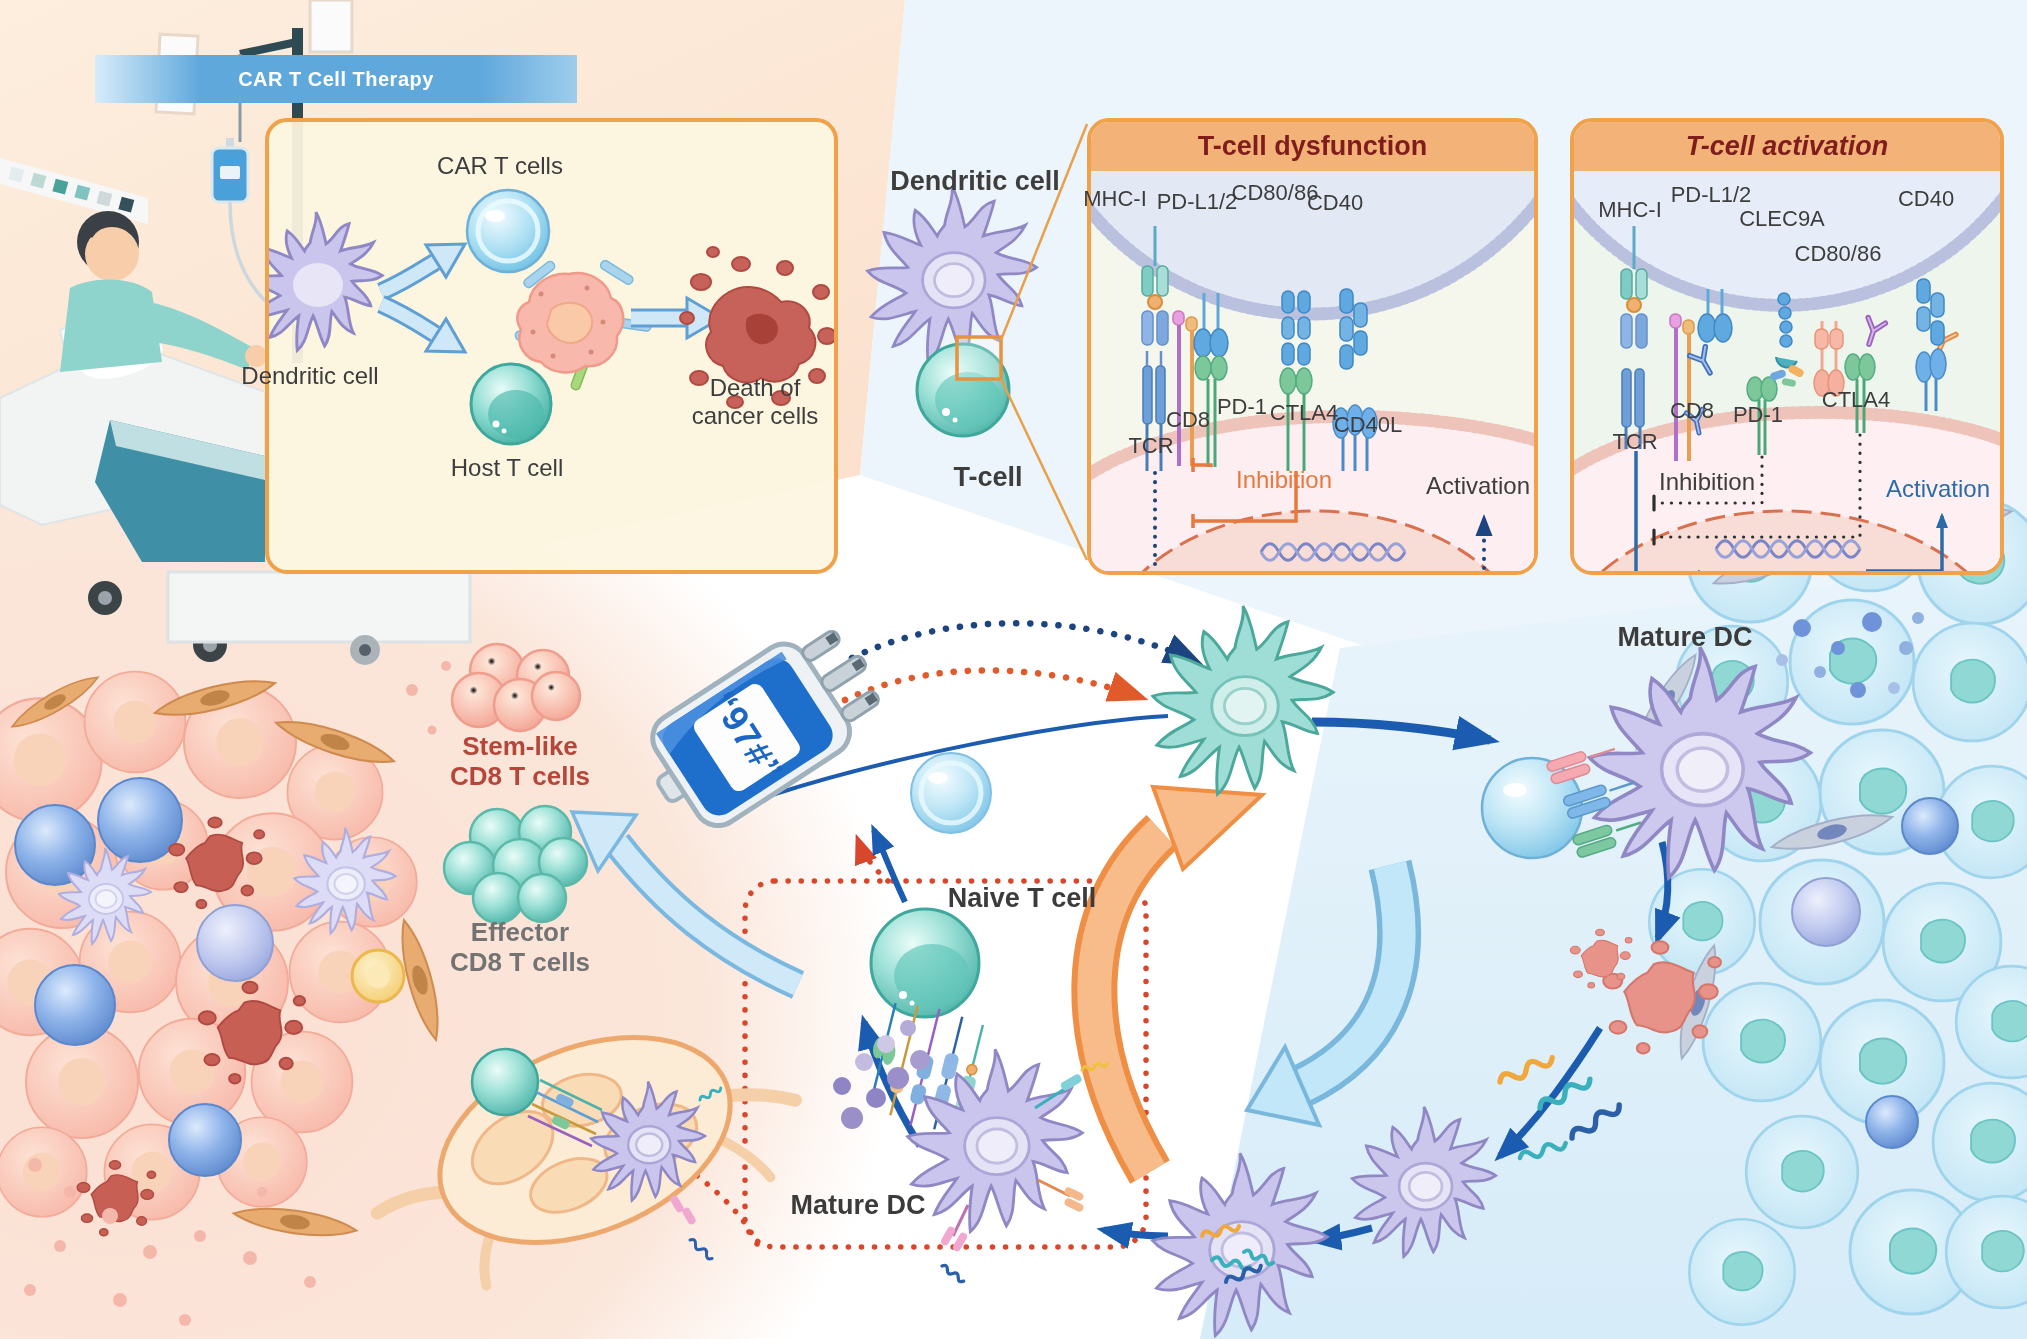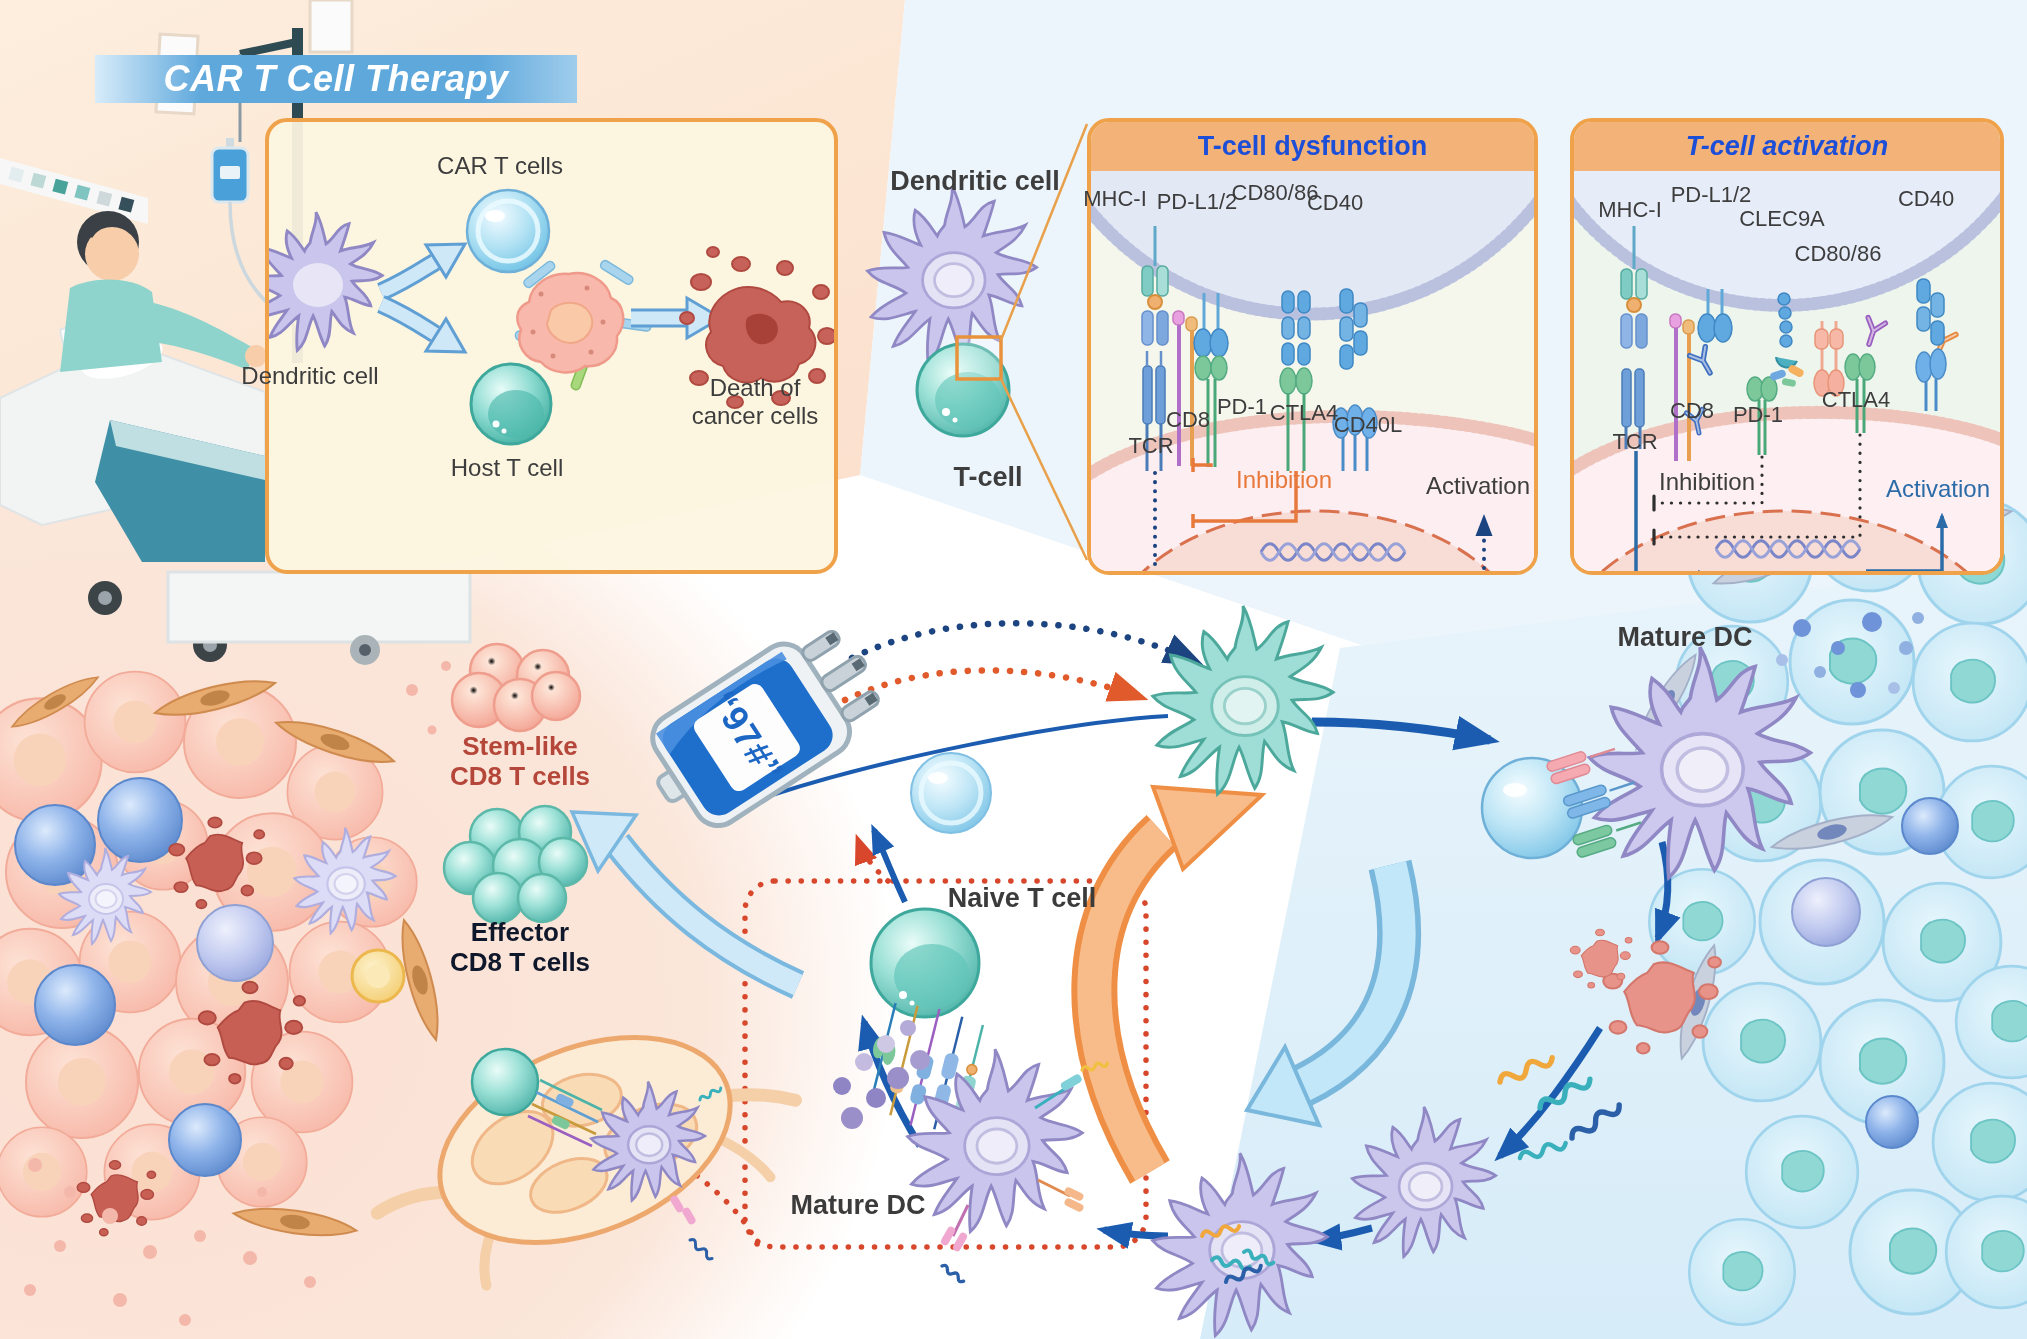--- a/index.html
+++ b/index.html
@@ -2,42 +2,42 @@
 <html><head>
 <meta charset="utf-8">
 <style>
   html,body{margin:0;padding:0;background:#ffffff;}
   #stage{position:relative;width:2027px;height:1339px;overflow:hidden;
          font-family:"Liberation Sans",sans-serif;background:#ffffff;}
   #stage svg{display:block}
   .layer{position:absolute;left:0;top:0;width:2027px;height:1339px;}
   
   .banner{position:absolute;height:48px;display:flex;align-items:center;justify-content:center;
-          color:#ffffff;font-weight:bold;font-size:36px;letter-spacing:.5px;z-index:4;font-style:italic;}
+          color:#ffffff;font-weight:bold;font-size:20px;letter-spacing:.5px;z-index:4;}
   .banner.cart{left:95px;top:55px;width:482px;
     background:linear-gradient(90deg,#d8ecfa 0%,#5fa8dc 22%,#5fa8dc 80%,#9fcdec 100%);}
   .banner.ici{left:1158px;top:55px;width:732px;
     background:linear-gradient(90deg,rgba(200,228,246,.15) 0%,#5fa8dc 30%,#5fa8dc 100%);}
   
   .panel{position:absolute;border:4px solid #efa24a;border-radius:22px;overflow:hidden;z-index:3;}
   .panel.cart{left:265px;top:118px;width:565px;height:448px;background:rgba(252,245,224,.94);}
   .panel.dys{left:1087px;top:118px;width:443px;height:449px;background:#f5f7ec;}
   .panel.act{left:1570px;top:118px;width:426px;height:449px;background:#eef5ed;font-style:italic;}
   .phead{height:49px;background:#f3b277;display:flex;align-items:center;justify-content:center;
-         font-size:27px;font-weight:bold;color:#1d4ed8;border-bottom:2px solid #efa24a;}
+         font-size:27px;font-weight:bold;color:#7f1d1d;border-bottom:2px solid #efa24a;}
   .pbody{position:absolute;left:0;top:49px;right:0;bottom:0;}
   
   .lbl{position:absolute;transform:translate(-50%,-50%);font-size:24px;color:#3d3d3d;
        text-align:center;white-space:pre-line;line-height:1.15;z-index:6;}
   .lbl.b{font-weight:bold;}
   .lbl.small{font-size:22px;}
   .lbl.orange{color:#e8793c;}
   .lbl.blue{color:#2b6ca8;}
   .lbl.red{color:#b5473a;font-weight:bold;font-size:26px;}
-  .lbl.teal{color:#0f172a;font-weight:bold;font-size:26px;}
+  .lbl.teal{color:#737373;font-weight:bold;font-size:26px;}
   .lbl.big{font-size:27px;font-weight:bold;color:#3b3b3b;}
   .bagtext{position:absolute;left:747px;top:737px;transform:translate(-50%,-50%) rotate(57deg);
        font-size:36px;font-weight:bold;color:#1c66c4;z-index:6;letter-spacing:1px;}
 </style>
 </head>
 <body>
 
 <div id="stage">
 
 <svg class="layer" viewBox="0 0 2027 1339">

